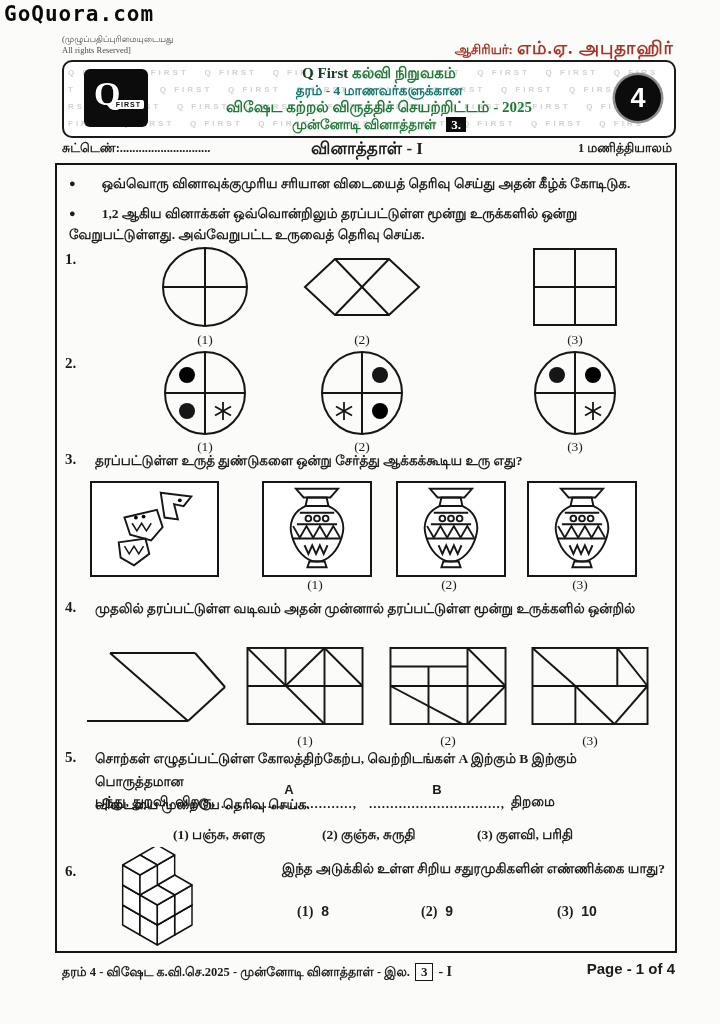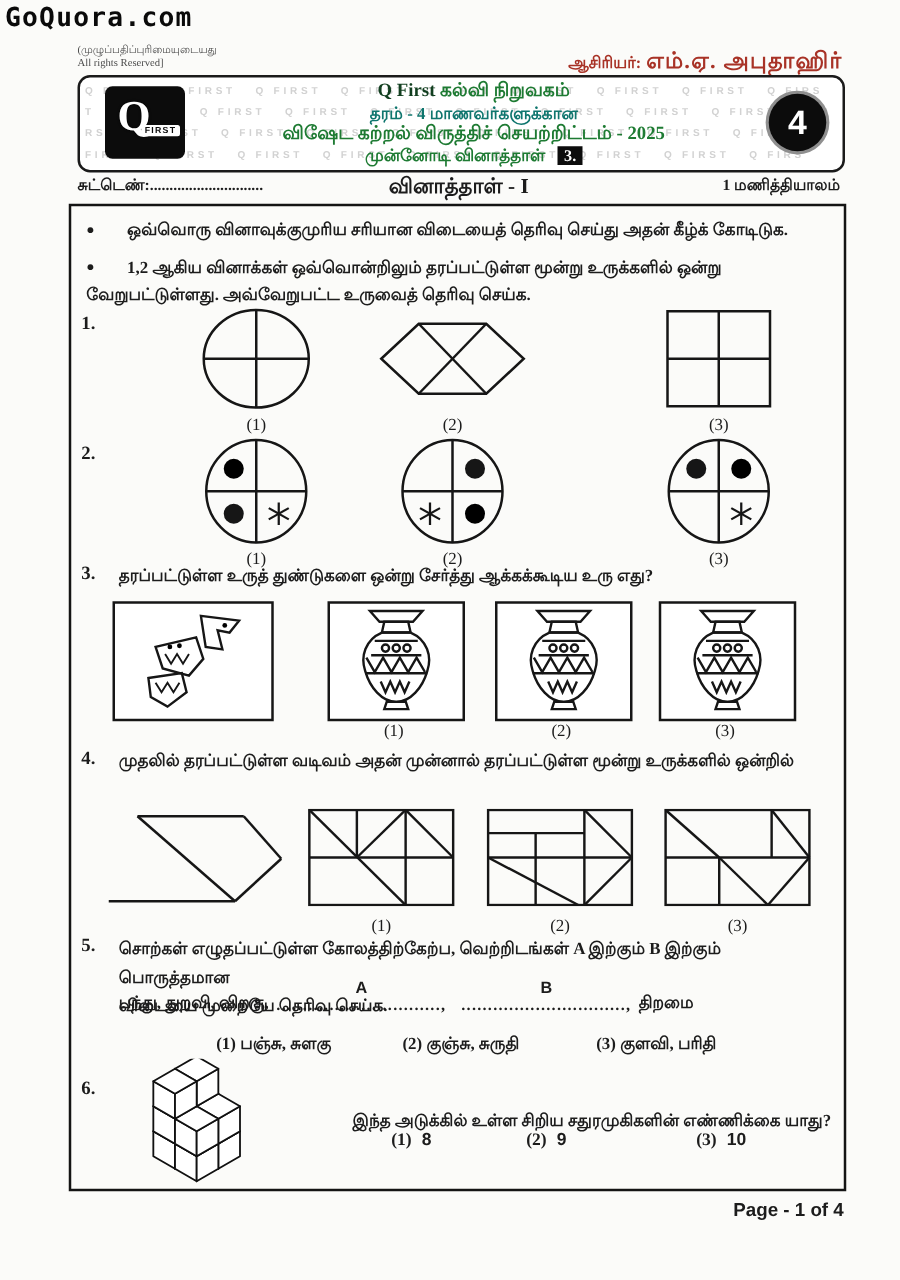--- a/index.html
+++ b/index.html
@@ -349,23 +349,26 @@
           <polygon points="60,87 86,72 86,102 60,117"></polygon>
           <polygon points="60,57 86,72 60,87 34,72"></polygon>
           <polygon points="34,12 60,27 60,57 34,42"></polygon>
           <polygon points="60,27 86,12 86,42 60,57"></polygon>
           <polygon points="60,-3 86,12 60,27 34,12"></polygon>
           <polygon points="8,27 34,42 34,72 8,57"></polygon>
           <polygon points="34,42 60,27 60,57 34,72"></polygon>
           <polygon points="34,12 60,27 34,42 8,27"></polygon>
         </svg>
     </div>
-    <div class="qtext" style="left:225px;top:692px;width:388px;margin-top:28px;">இந்த அடுக்கில் உள்ள சிறிய சதுரமுகிகளின் எண்ணிக்கை யாது?</div>
-    <span class="q6opt" style="left:240px;margin-left:16px;"><span>(1)</span><span class="ov">8</span></span>
+    <div class="qtext" style="left:225px;top:692px;width:388px;">இந்த அடுக்கில் உள்ள சிறிய சதுரமுகிகளின் எண்ணிக்கை யாது?</div>
+    <span class="q6opt" style="left:240px;"><span>(1)</span><span class="ov">8</span></span>
     <span class="q6opt" style="left:364px;"><span>(2)</span><span class="ov">9</span></span>
     <span class="q6opt" style="left:500px;text-align:right;"><span>(3)</span><span class="ov">10</span></span>
   </div>
 
   <div class="footer">
+    <div class="f-left">
+      <span>தரம் 4 - விஷேட க.வி.செ.2025 - முன்னோடி வினாத்தாள் - இல.</span><span class="fbox">3</span><span class="f-after">- I</span>
+    </div>
     <div class="f-right">Page - 1 of 4</div>
   </div>
 
 </div>
 
 </body></html>

